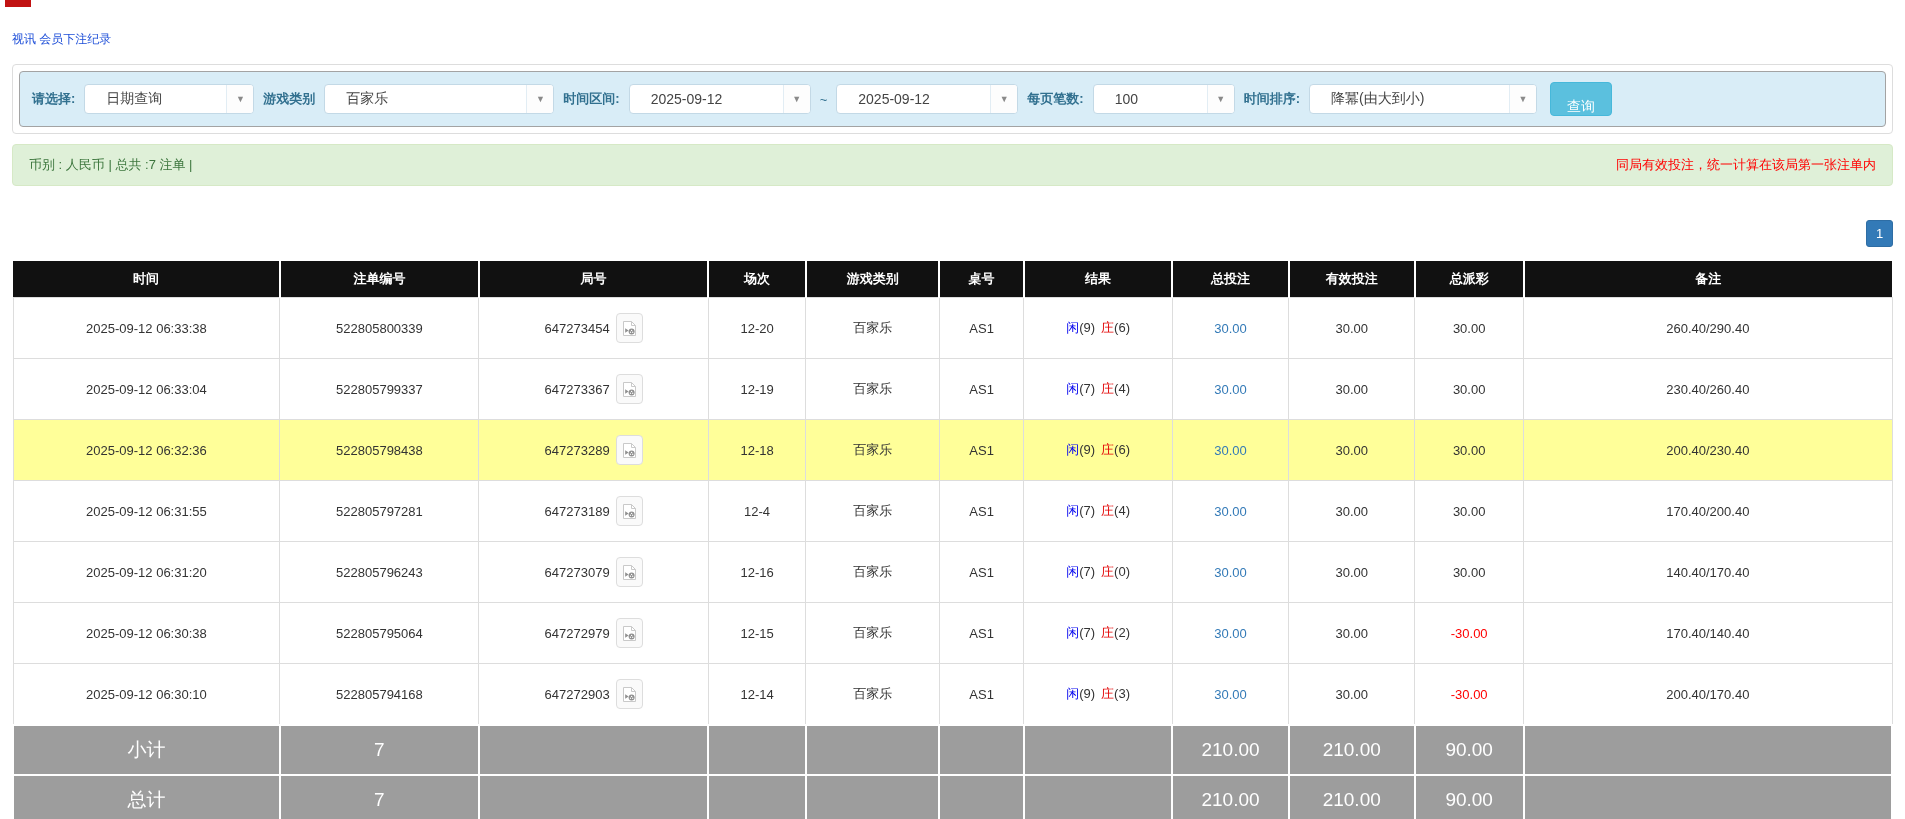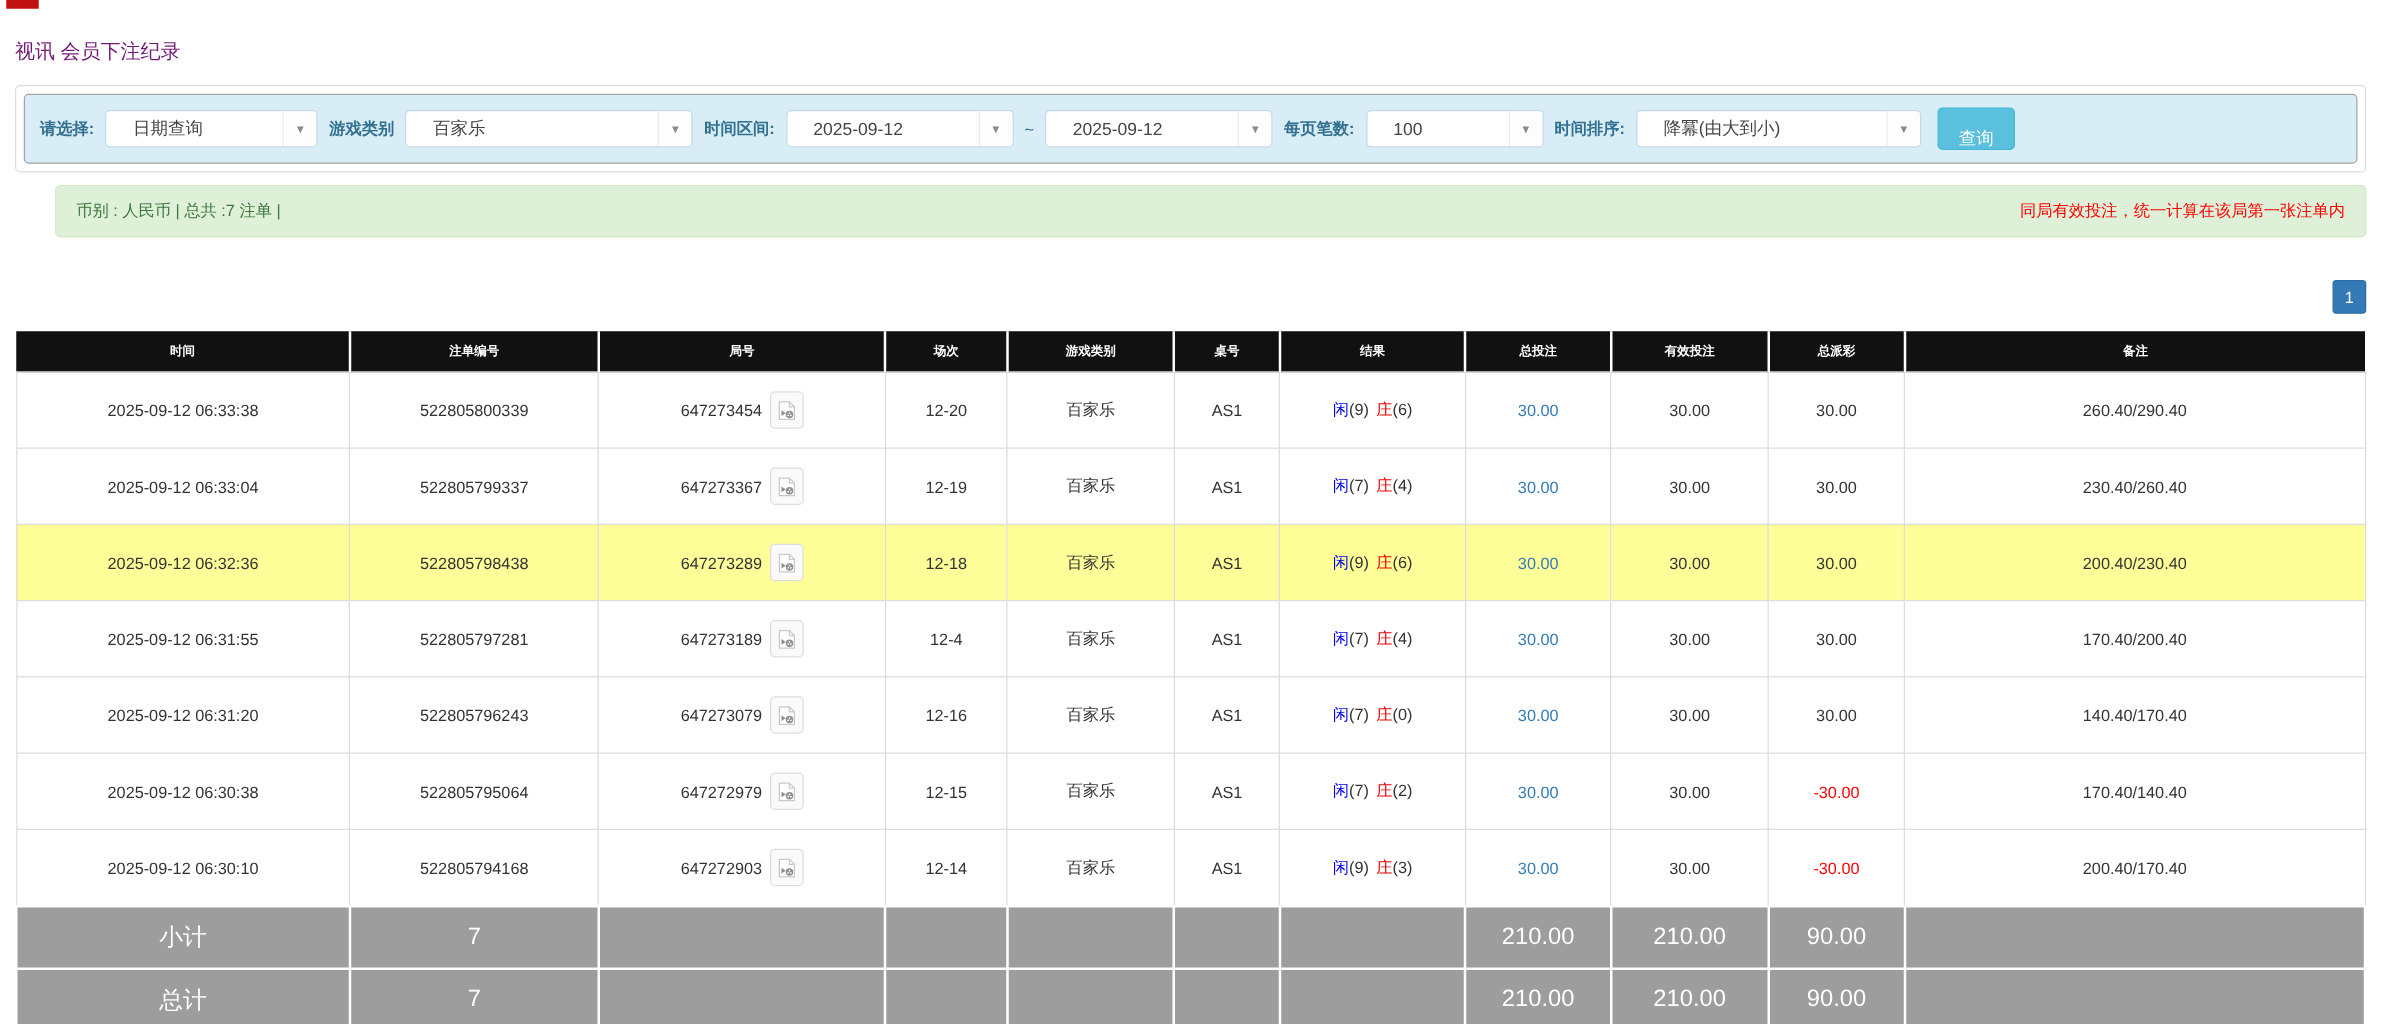--- a/index.html
+++ b/index.html
@@ -5,48 +5,48 @@
   :root{
     --header-bg:#111; --link-blue:#337ab7; --player-blue:#0000ee; --banker-red:#e20000;
     --neg-red:#f00; --hl-yellow:#ffff99; --gray-row:#9d9d9d;
   }
   *{box-sizing:border-box; margin:0; padding:0;}
   html,body{background:#fff; width:1905px; font-family:"Liberation Sans","DejaVu Sans",sans-serif;}
   .container{padding:0 12px; width:1905px;}
 
   .red-chip{width:26px;height:7px;background:#c11212;margin-left:5px;}
 
-  h1.page-title{font-size:16px;font-weight:500;color:#701a75;margin:24px 0 16px;}
+  h1.page-title{font-size:12px;font-weight:500;color:#1d4ed8;margin:24px 0 16px;}
 
   .filter-outer{border:1px solid #ddd;border-radius:4px;padding:6px;background:#fff;}
   .filter-bar{background:#d9edf7;border:1px solid #a3a3a3;border-radius:4px;padding:10px 12px;
     display:flex;align-items:center;gap:9px;white-space:nowrap;}
   .f-label{font-size:13px;font-weight:bold;color:#31708f;}
   .combo{display:inline-flex;align-items:stretch;background:#fff;border:1px solid #c3d9e6;
     border-radius:4px;height:30px;overflow:hidden;cursor:pointer;}
   .combo .txt{display:flex;align-items:center;padding:0 21px;font-size:14px;color:#444;flex:1;}
   .combo .arw{width:27px;display:flex;align-items:center;justify-content:center;
     border-left:1px solid #e2edf4;color:#8a8a8a;font-size:9px;background:#fdfdfd;}
   .w-select{width:170px;} .w-game{width:230px;} .w-date{width:182px;} .w-size{width:142px;} .w-sort{width:228px;}
   .tilde{font-size:13px;color:#31708f;}
   .btn-search{margin-left:4px;background:#5bc0de;border:1px solid #46b8da;color:#fff;
     font-size:14px;padding:16px 16px;border-radius:4px;cursor:pointer;height:30px;line-height:1;}
 
   .alert-green{margin-top:10px;background:#dff0d8;border:1px solid #d6e9c6;border-radius:4px;
     padding:11px 16px;display:flex;justify-content:space-between;align-items:center;
-    font-size:13px;color:#3c763d;margin-left:32px;}
+    font-size:13px;color:#3c763d;}
   .notice-red{color:var(--neg-red);font-size:13px;}
 
   .pager{display:flex;justify-content:flex-end;}
   .pager-top{margin:34px 0 14px;}
   .page-btn{min-width:27px;height:27px;background:var(--link-blue);border:1px solid #2e6da4;
     color:#fff;font-size:13px;border-radius:3px;display:flex;align-items:center;justify-content:center;cursor:pointer;}
 
   table.records{width:100%;border-collapse:collapse;table-layout:fixed;}
-  thead th{background:var(--header-bg);color:#fff;font-size:10px;font-weight:bold;
+  thead th{background:var(--header-bg);color:#fff;font-size:13px;font-weight:bold;
     padding:9px 4px;border-right:2px solid #fff;text-align:center;}
   thead th:last-child{border-right:none;}
   tbody td{border:1px solid #ddd;padding:15px 4px;font-size:13px;color:#333;text-align:center;background:#fff;}
   tr.hl td{background:var(--hl-yellow);}
   td .res-p{color:var(--player-blue);} td .res-b{color:var(--banker-red);margin-left:6px;}
   a.bet-link{color:var(--link-blue);text-decoration:none;cursor:pointer;}
   td.neg{color:var(--neg-red);}
   .round-wrap{display:inline-flex;align-items:center;gap:6px;justify-content:center;}
   .video-btn{width:27px;height:30px;background:#fafafa;border:1px solid #ddd;border-radius:4px;
     display:inline-flex;align-items:center;justify-content:center;cursor:pointer;padding:0;}

